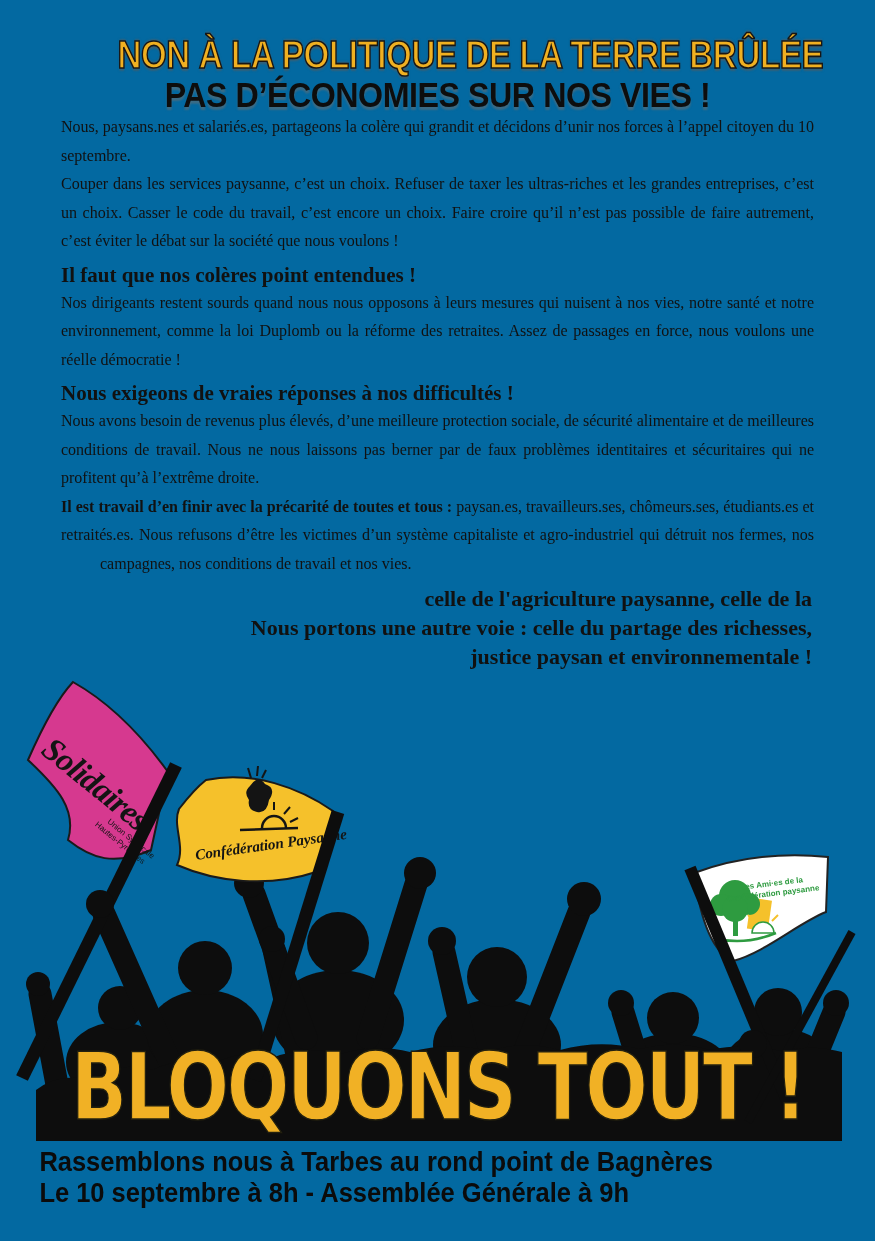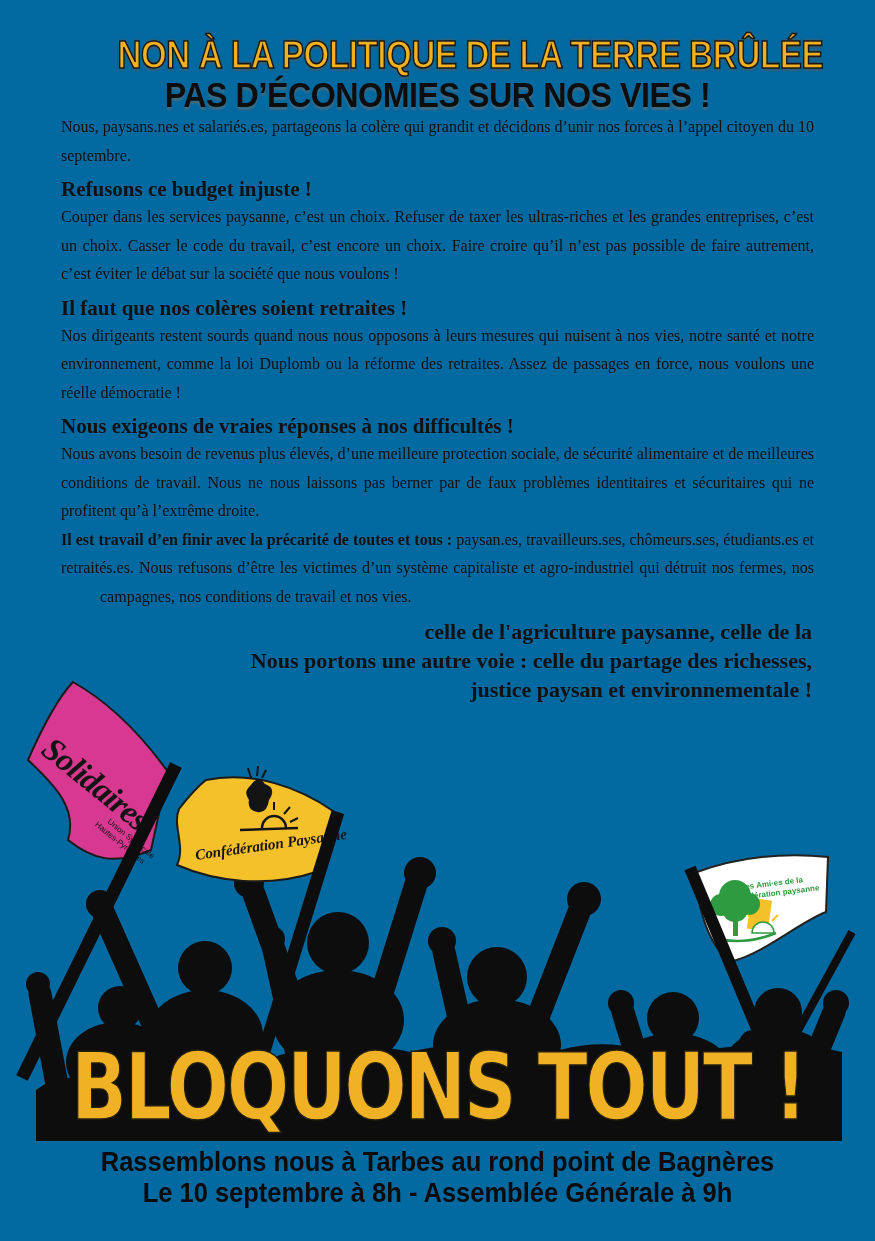--- a/index.html
+++ b/index.html
@@ -65,42 +65,40 @@
     font-family:"DejaVu Sans", sans-serif;
     font-weight:bold; font-size:92px; line-height:96px;
     letter-spacing:-3px; white-space:nowrap;
     color:#F1B125;
     -webkit-text-stroke:1.5px #23200f;
   }
 
   
   .footer{
     position:absolute; top:1146px; left:0; width:875px; z-index:6;
-    text-align:center;
     font-family:"Liberation Sans", sans-serif;
     font-weight:bold; font-size:28px; line-height:31px;
     color:#0b0b0b;
   }
   .footer .fl{ transform:scaleX(0.91); transform-origin:center; white-space:nowrap; }
 </style>
 </head>
 <body>
 
 <div class="page">
   <div class="content">
 
     <h1 class="title1">NON À LA POLITIQUE DE LA TERRE BRÛLÉE</h1>
     <h2 class="title2">PAS D’ÉCONOMIES SUR NOS VIES !</h2>
 
     <p class="body intro">Nous, paysans.nes et salariés.es, partageons la colère qui grandit et décidons d’unir nos forces à l’appel citoyen du 10 septembre.</p>
 
-    <h3 class="sec">Refusons ce budget injuste !</h3>
     <p class="body">Couper dans les services paysanne, c’est un choix. Refuser de taxer les ultras-riches et les grandes entreprises, c’est un choix. Casser le code du travail, c’est encore un choix. Faire croire qu’il n’est pas possible de faire autrement, c’est éviter le débat sur la société que nous voulons !</p>
 
-    <h3 class="sec">Il faut que nos colères soient retraites !</h3>
+    <h3 class="sec">Il faut que nos colères point entendues !</h3>
     <p class="body">Nos dirigeants restent sourds quand nous nous opposons à leurs mesures qui nuisent à nos vies, notre santé et notre environnement, comme la loi Duplomb ou la réforme des retraites. Assez de passages en force, nous voulons une réelle démocratie !</p>
 
     <h3 class="sec">Nous exigeons de vraies réponses à nos difficultés !</h3>
     <p class="body">Nous avons besoin de revenus plus élevés, d’une meilleure protection sociale, de sécurité alimentaire et de meilleures conditions de travail. Nous ne nous laissons pas berner par de faux problèmes identitaires et sécuritaires qui ne profitent qu’à l’extrême droite.</p>
 
     <p class="body possible"><span class="flag-spacer"></span><span class="lead">Il est travail d’en finir avec la précarité de toutes et tous : </span><span>paysan.es, travailleurs.ses, chômeurs.ses, étudiants.es et retraités.es. Nous refusons d’être les victimes d’un système capitaliste et agro-industriel qui détruit nos fermes, nos campagnes, nos conditions de travail et nos vies.</span></p>
 
     <div class="autre-voie">
       <div>celle de l'agriculture paysanne, celle de la</div>
       <div>Nous portons une autre voie : celle du partage des richesses,</div>

